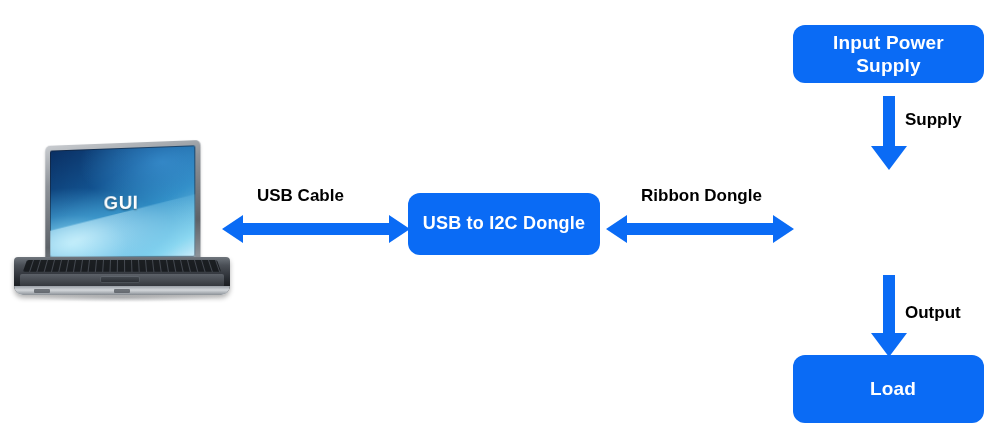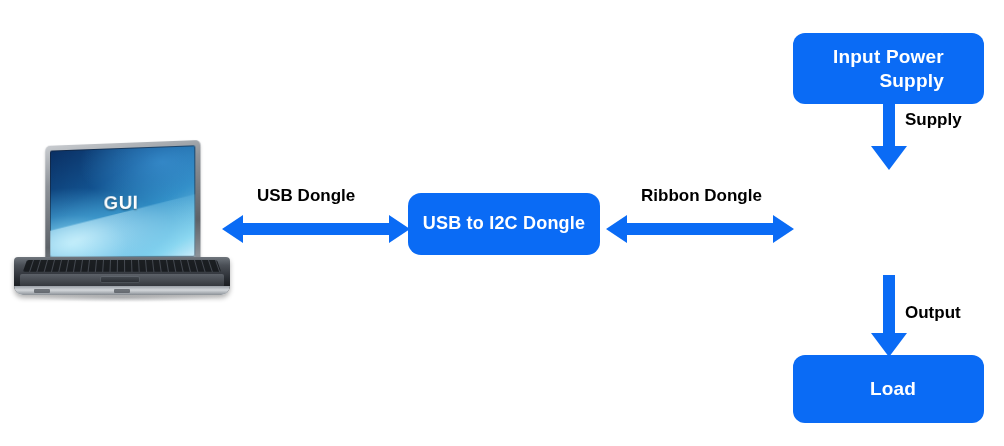--- a/index.html
+++ b/index.html
@@ -30,24 +30,24 @@
     color: #ffffff;
     font-weight: bold;
     font-size: 19px;
     line-height: 1.22;
     letter-spacing: 0.2px;
     box-sizing: border-box;
     padding: 4px 8px;
   }
   .node-label { display: block; white-space: pre-line; }
 
-  #node-power  { left: 793px; top: 33px;  width: 191px; height: 71px; text-align: right; }
+  #node-power  { left: 793px; top: 25px;  width: 191px; height: 58px; }
   #node-device { left: 791px; top: 168px; width: 193px; height: 107px; }
   #node-load   { left: 793px; top: 355px; width: 191px; height: 68px; padding-left: 17px; }
-  #node-dongle { left: 408px; top: 193px; width: 192px; height: 62px; font-size: 18px; border-radius: 13px; }
+  #node-dongle { left: 408px; top: 193px; width: 192px; height: 62px; font-size: 18px; }
 
   
   .edge-label {
     position: absolute;
     color: #000000;
     font-weight: bold;
     font-size: 17px;
     white-space: nowrap;
   }
   #label-usb    { left: 257px; top: 186px; }
@@ -214,21 +214,21 @@
       <div class="latch" style="left:100px;"></div>
     </div>
     <div class="laptop-shadow"></div>
   </div>
 
   <div class="arrow" id="arrow-usb">
     <svg width="188" height="34" viewBox="0 0 188 34">
       <path d="M0,17 L21,3 L21,11 L167,11 L167,3 L188,17 L167,31 L167,23 L21,23 L21,31 Z" fill="#0a6bf5"></path>
     </svg>
   </div>
-  <div class="edge-label" id="label-usb">USB Dongle</div>
+  <div class="edge-label" id="label-usb">USB Cable</div>
 
   <div class="node" id="node-dongle">
     <span class="node-label">USB to I2C Dongle</span>
   </div>
 
   <div class="arrow" id="arrow-ribbon">
     <svg width="188" height="34" viewBox="0 0 188 34">
       <path d="M0,17 L21,3 L21,11 L167,11 L167,3 L188,17 L167,31 L167,23 L21,23 L21,31 Z" fill="#0a6bf5"></path>
     </svg>
   </div>

